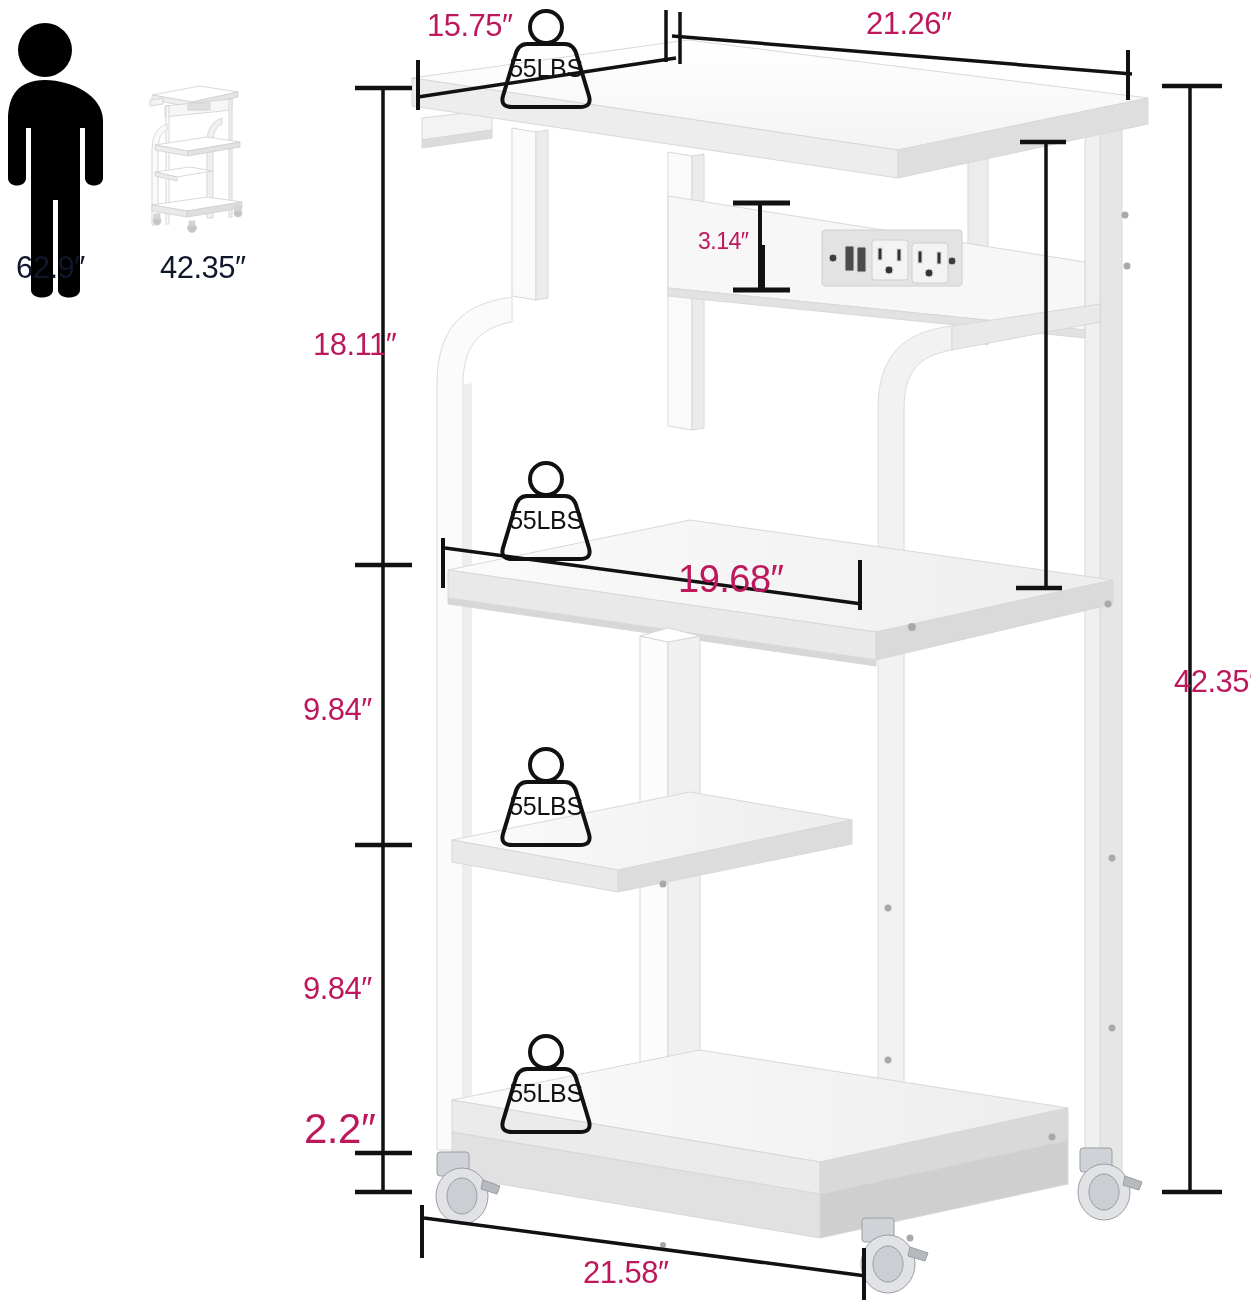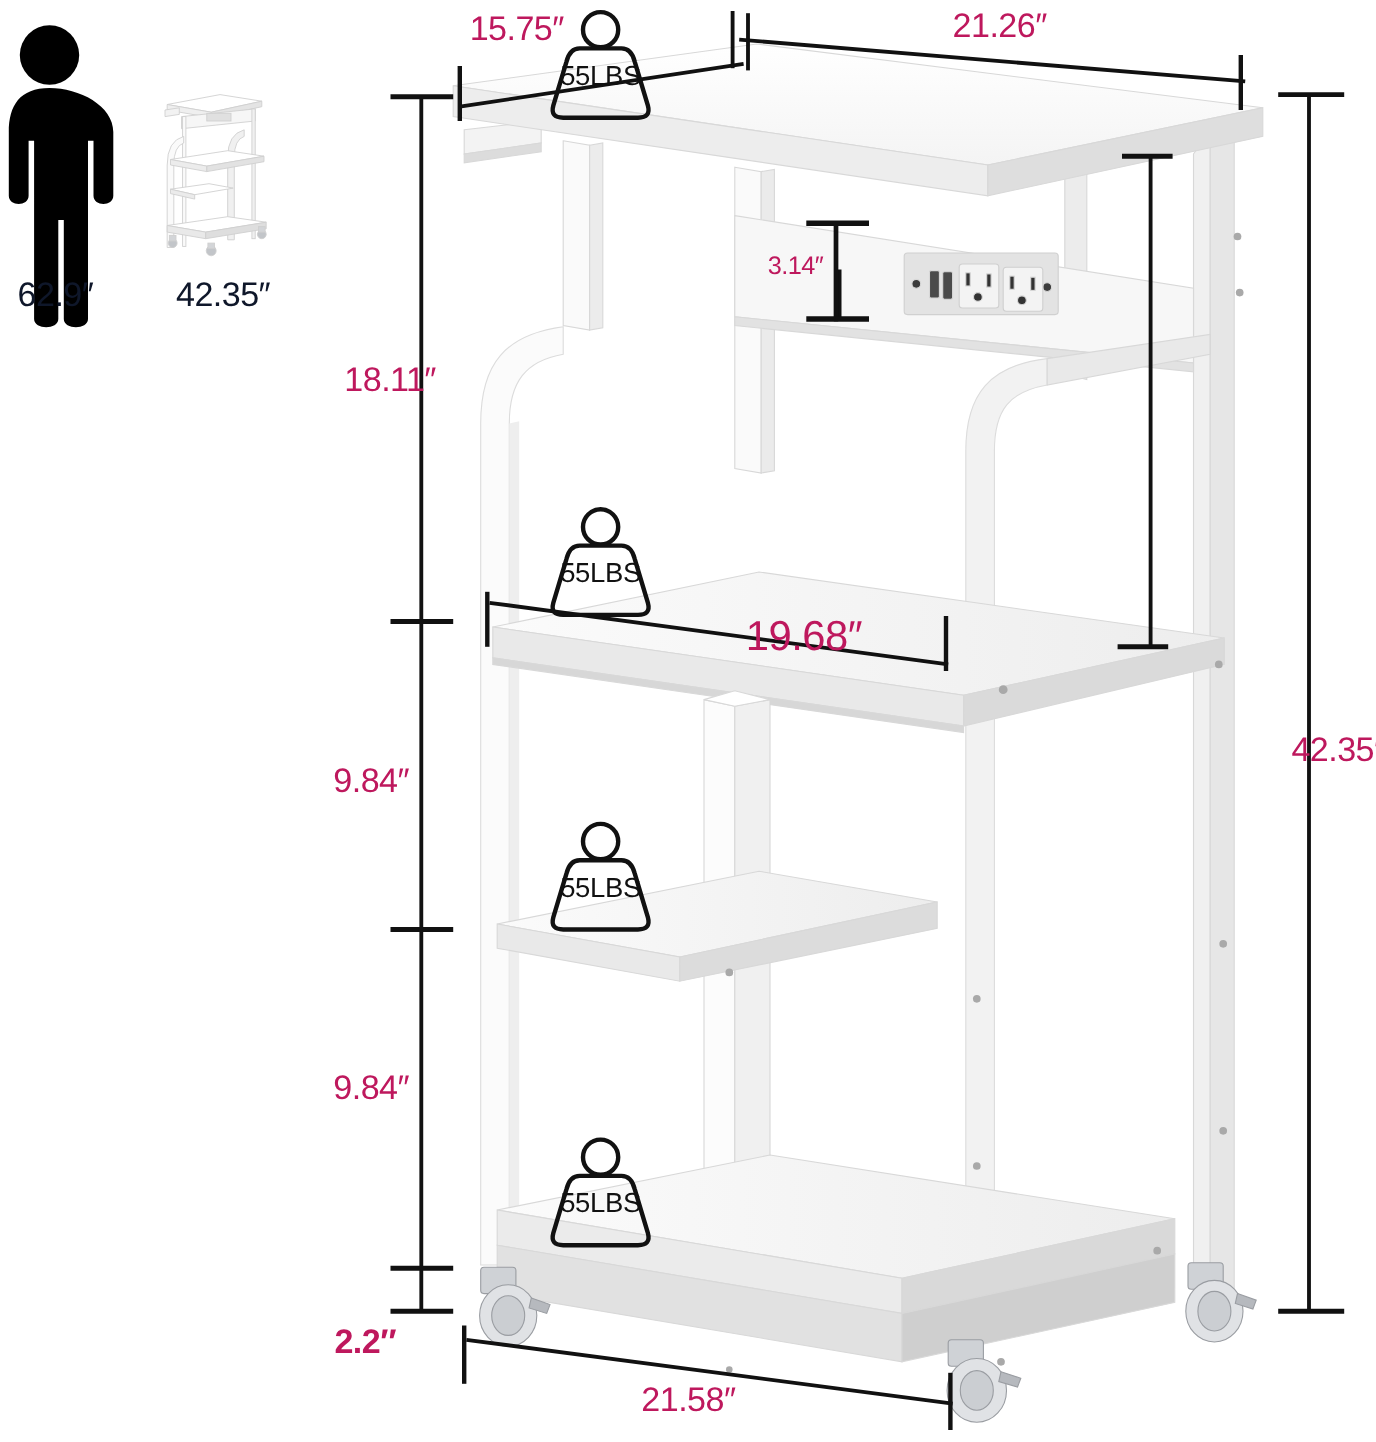--- a/index.html
+++ b/index.html
@@ -325,19 +325,19 @@
   <div class="dim-label" style="left:698px; top:228px; font-size:23px;">3.14″</div>
 
   <div class="dim-label" style="left:301px; top:327px; font-size:31px;margin-left:12px;">18.11″</div>
 
   <div class="dim-label" style="left:678px; top:558px; font-size:38px;">19.68″</div>
 
   <div class="dim-label" style="left:303px; top:692px; font-size:31px;">9.84″</div>
 
   <div class="dim-label" style="left:303px; top:971px; font-size:31px;">9.84″</div>
 
-  <div class="dim-label" style="left:304px; top:1202px; font-size:31px;font-weight:bold;">2.2″</div>
+  <div class="dim-label" style="left:304px; top:1105px; font-size:42px;">2.2″</div>
 
   <div class="dim-label" style="left:583px; top:1255px; font-size:31px;text-align:center;">21.58″</div>
 
   <div class="dim-label" style="left:1174px; top:664px; font-size:31px;">42.35″</div>
 
 </div>
 
 </body></html>

